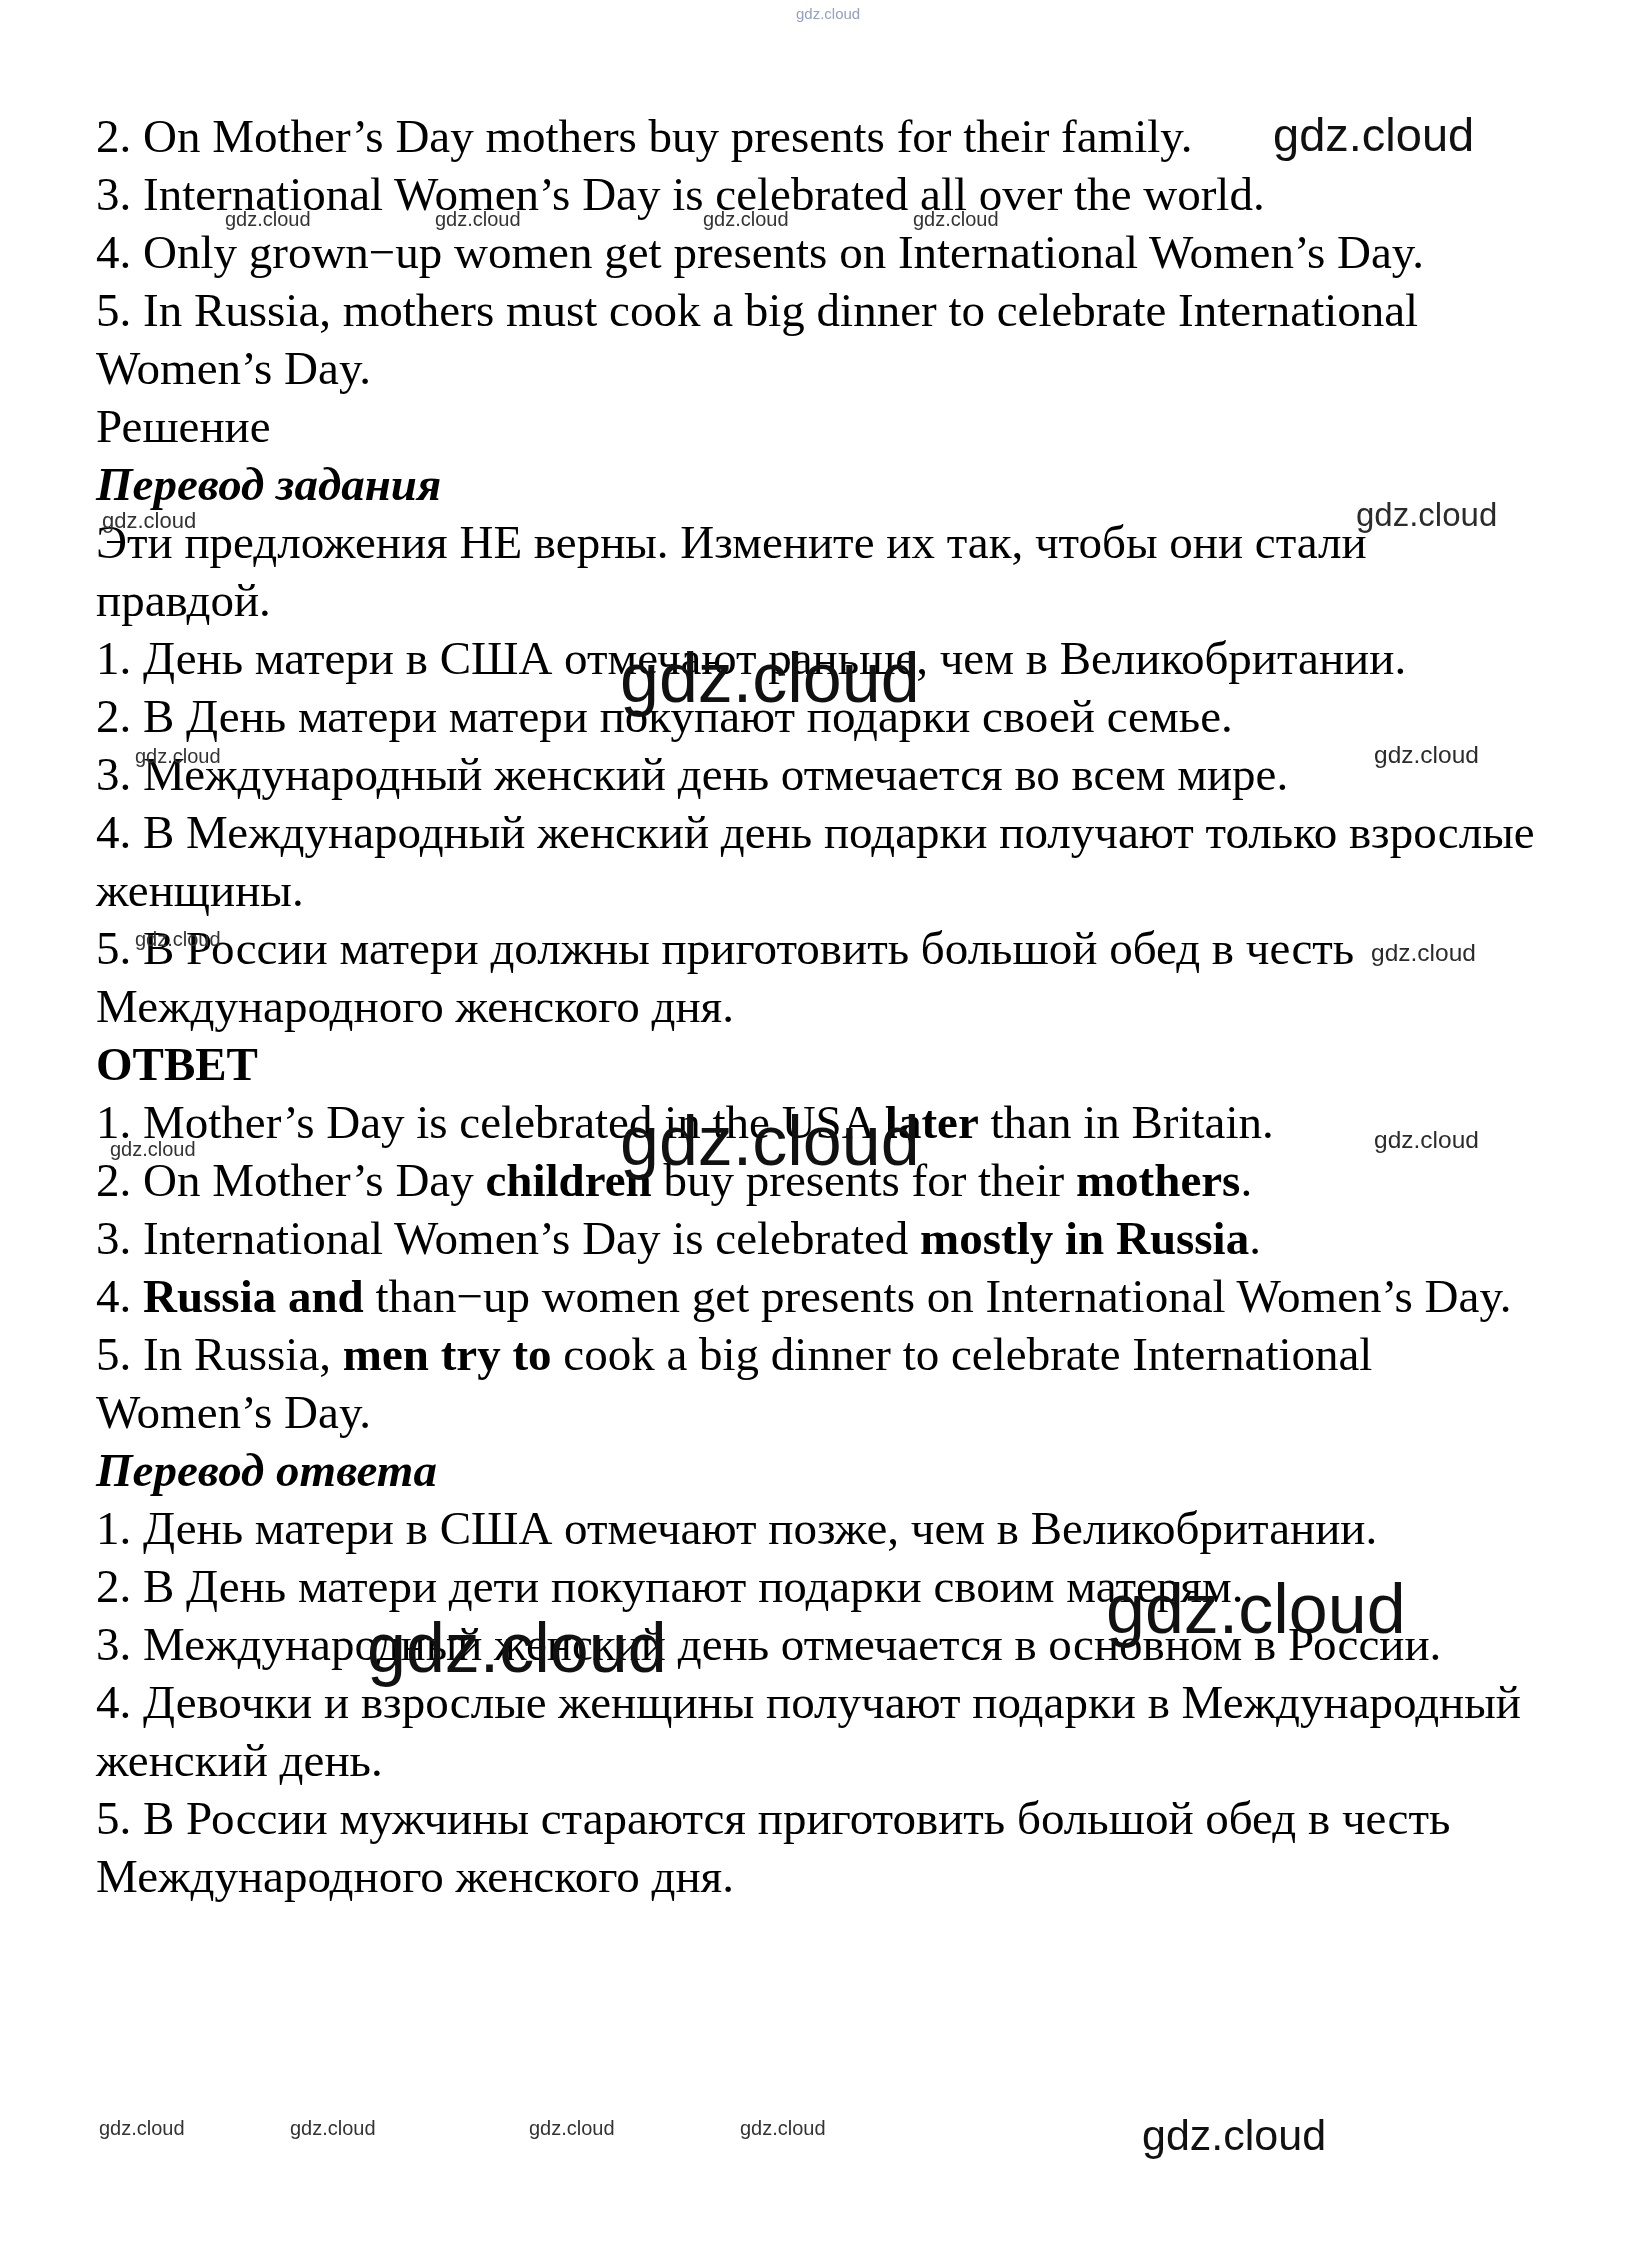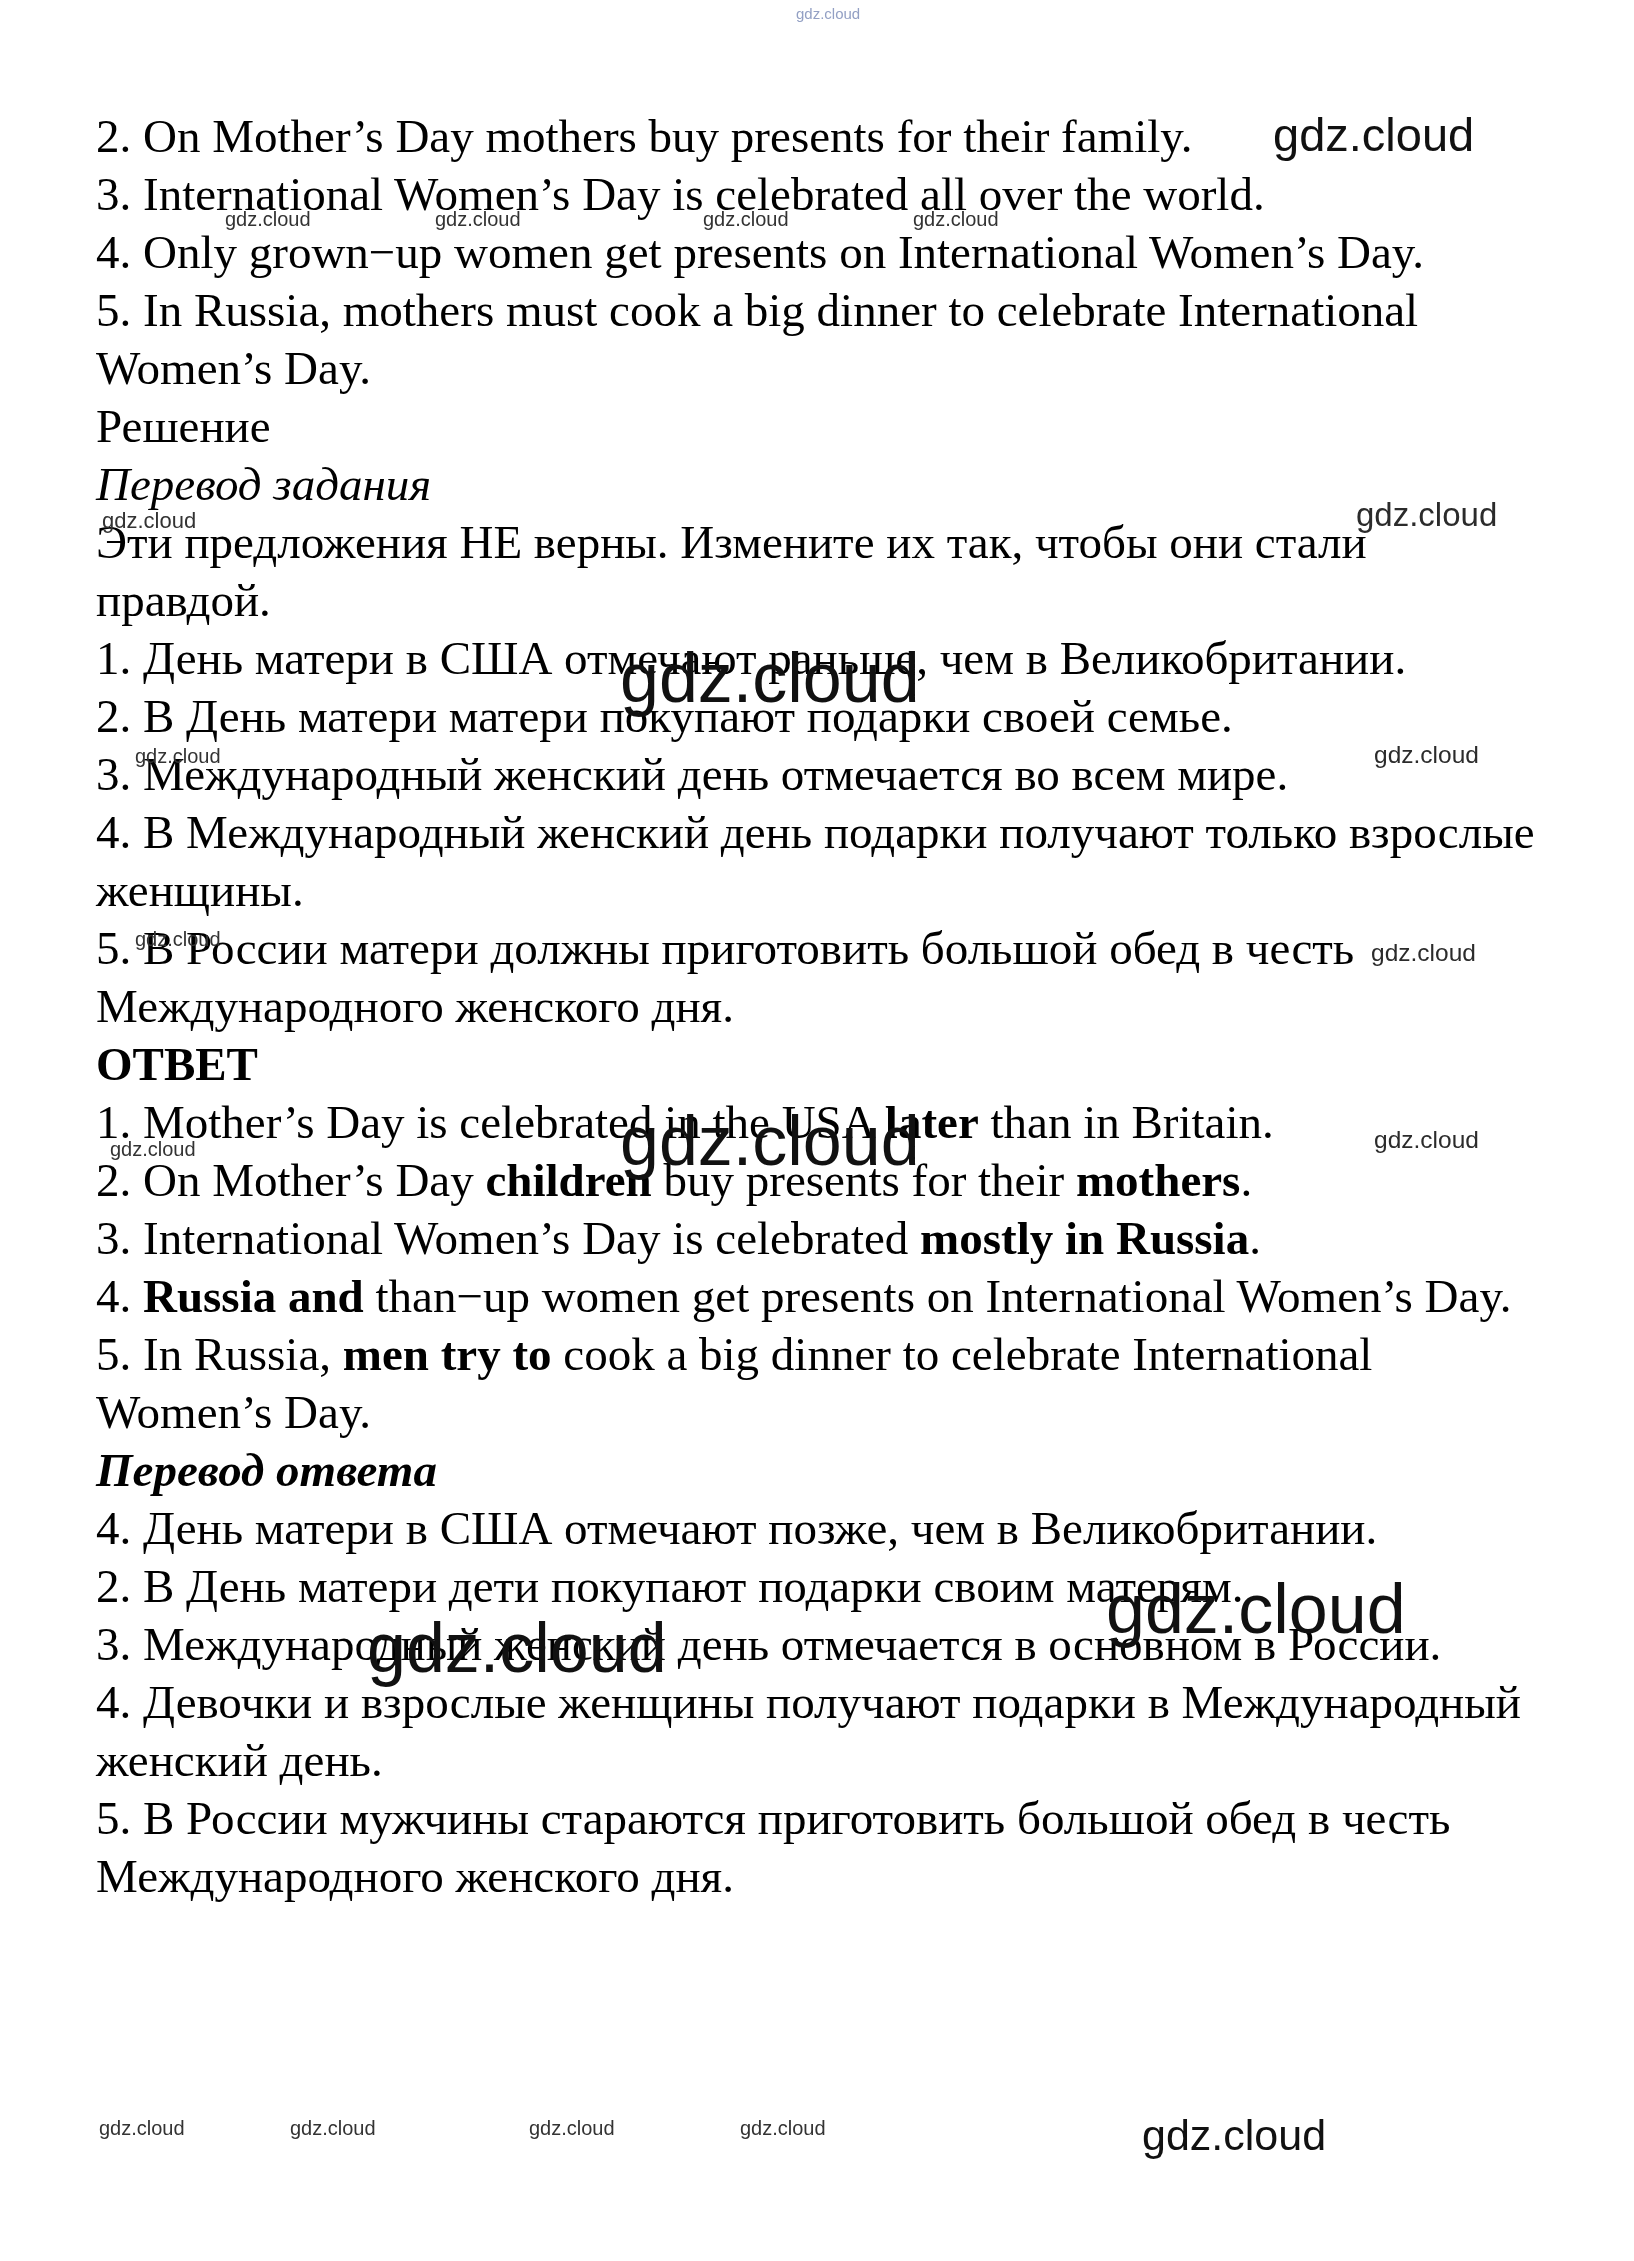--- a/index.html
+++ b/index.html
@@ -15,21 +15,21 @@
     overflow: hidden;
   }
   .content {
     position: absolute;
     left: 96px;
     right: 86px;
     top: 107px;
   }
   .content p { margin: 0; }
   .heading-center { margin-top: 37px; }
-  .subheading { font-weight: normal; font-style: italic; margin-top: 39px; }
+  .subheading { font-weight: bold; font-style: italic; margin-top: 39px; }
   .answer-heading { font-weight: bold; margin-top: 63px; }
   .ta-heading { font-weight: bold; font-style: italic; margin-top: 63px; }
   .b { font-weight: bold; text-align: right; }
   .wm {
     position: absolute;
     font-family: "Liberation Sans", "DejaVu Sans", sans-serif;
     white-space: nowrap;
     color: #1f1f1f;
     z-index: 2;
     line-height: 1;
@@ -100,21 +100,21 @@
 
     <p><span>2. On Mother’s Day </span><span class="b">children</span><span> buy presents for their </span><span class="b">mothers</span><span>.</span></p>
 
     <p><span>3. International Women’s Day is celebrated </span><span class="b">mostly in Russia</span><span>.</span></p>
 
     <p><span>4. </span><span class="b">Russia and</span><span> than−up women get presents on International Women’s Day.</span></p>
 
     <p><span>5. In Russia, </span><span class="b">men try to</span><span> cook a big dinner to celebrate International Women’s Day.</span></p>
 
     <p class="ta-heading">Перевод ответа</p>
-    <p>4. День матери в США отмечают позже, чем в Великобритании.</p>
+    <p>1. День матери в США отмечают позже, чем в Великобритании.</p>
     <p>2. В День матери дети покупают подарки своим матерям.</p>
     <p>3. Международный женский день отмечается в основном в России.</p>
     <p>4. Девочки и взрослые женщины получают подарки в Международный женский день.</p>
     <p>5. В России мужчины стараются приготовить большой обед в честь Международного женского дня.</p>
 
   </div>
 
 </div>
 
 

